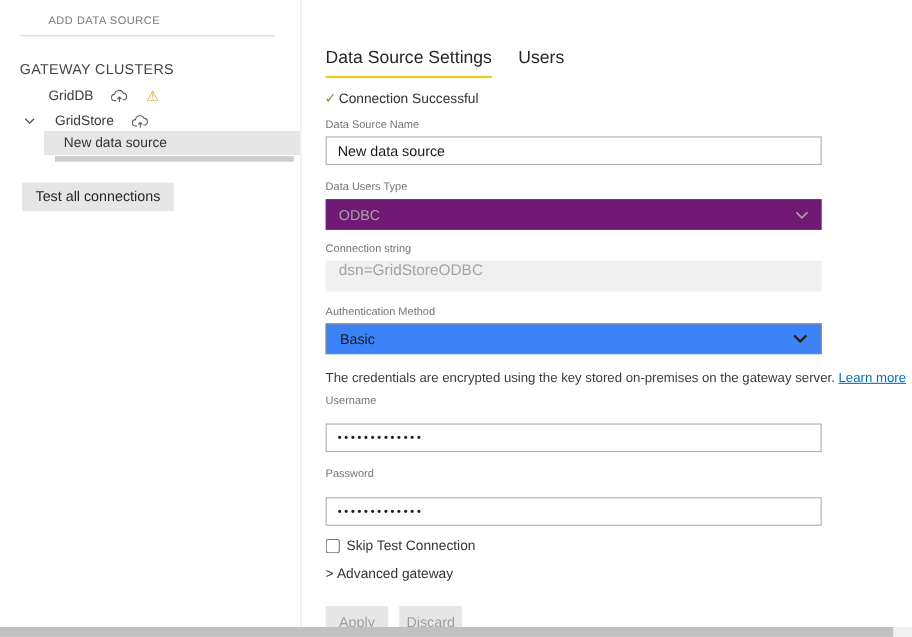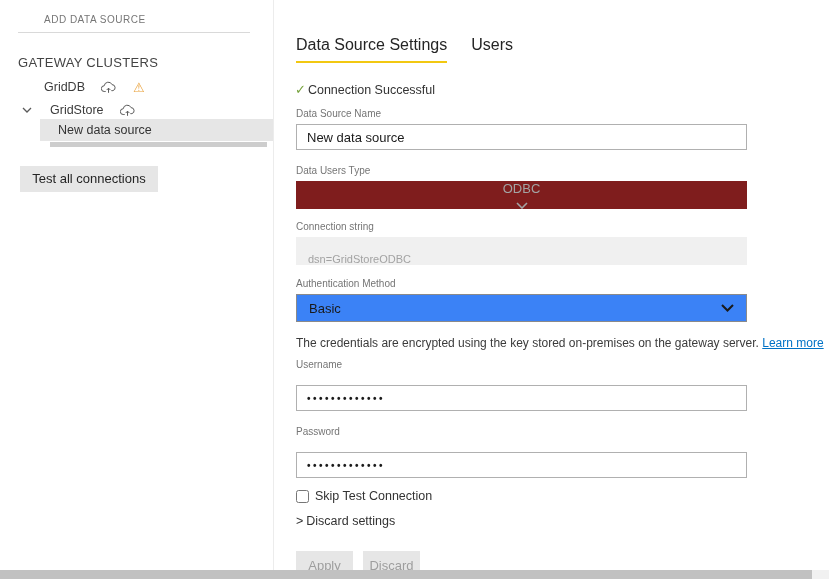--- a/index.html
+++ b/index.html
@@ -41,44 +41,44 @@
     background: #e6e6e6; border: none; font-family: inherit;
     font-size: 13px; color: #252525; text-align: center; line-height: 26px; cursor: pointer;
   }
 
   
   .main {
     position: absolute; left: 273px; top: 0; width: 556px; height: 579px;
     border-left: 1px solid #ececec; background: #fff;
   }
   .tabs { position: absolute; left: 22px; top: 36px; display: flex; gap: 24px; }
-  .tab { font-size: 16px; color: #252525; padding-bottom: 7px; cursor: pointer; border-bottom: 2px solid transparent; }
+  .tab { font-size: 16px; color: #252525; padding-bottom: 7px; cursor: pointer; border-bottom: 2px solid transparent; margin-top: 8px; }
   .tab.active { border-bottom-color: #f2c811; }
 
   .status { position: absolute; left: 21px; top: 82px; display: flex; align-items: center; font-size: 12.5px; color: #333; }
   .check { color: #76a23c; font-size: 13px; margin-right: 2px; }
 
   .fld-label { position: absolute; left: 22px; font-size: 10px; color: #757575; }
   .fld { position: absolute; left: 22px; width: 451px; }
 
   .txt-input {
     width: 451px; height: 26px; border: 1px solid #b0b0b0; background: #fff;
     font-family: inherit; font-size: 13px; color: #1a1a1a; padding: 0 10px; border-radius: 0;
   }
   .dots { font-size: 10px; letter-spacing: 2.5px; font-weight: 700; color: #1a1a1a; }
 
   .select-box {
     width: 451px; height: 28px; display: flex; align-items: center; justify-content: space-between;
     padding: 0 12px; font-size: 13px; cursor: pointer;
   }
-  .select-box.disabled { background: #7f1d1d; color: #a3a3a3; cursor: default; flex-direction: column; }
+  .select-box.disabled { background: #701a75; color: #a3a3a3; cursor: default; }
   .select-box.enabled { background: #3b82f6; color: #1a1a1a; border: 1px solid #8a8a8a; }
   .ro-input {
-    width: 451px; height: 28px; display: flex; align-items: flex-end;
-    padding: 0 12px; font-size: 11px; background: #f0f0f0; color: #a3a3a3;
+    width: 451px; height: 28px; display: flex; align-items: flex-start;
+    padding: 0 12px; font-size: 14px; background: #f0f0f0; color: #a3a3a3;
   }
 
   .note { position: absolute; left: 22px; top: 336px; font-size: 12px; color: #3b3b3b; white-space: nowrap; }
   .note a { color: #0072c6; text-decoration: underline; cursor: pointer; }
 
   .chk-row { position: absolute; left: 22px; top: 489px; display: flex; align-items: center; gap: 6px; font-size: 12.5px; color: #333; }
   .chk-row input { width: 13px; height: 13px; margin: 0; accent-color: #666; }
 
   .advanced { position: absolute; left: 22px; top: 514px; font-size: 12.5px; color: #333; cursor: pointer; display: flex; gap: 3px; align-items: center; }
 
@@ -199,21 +199,21 @@
     <input class="txt-input dots" type="text" value="•••••••••••••" style="">
   </div>
 
   <label class="chk-row">
     <input type="checkbox" style="">
     <span>Skip Test Connection</span>
   </label>
 
   <div class="advanced">
     <span>&gt;</span>
-    <span>Discard settings</span>
+    <span>Advanced gateway</span>
   </div>
 
   <div class="btn-row">
     <button class="btn">Apply</button>
     <button class="btn">Discard</button>
   </div>
 </div>
 
 <div class="hscroll-track">
   <div class="hscroll-thumb"></div>

